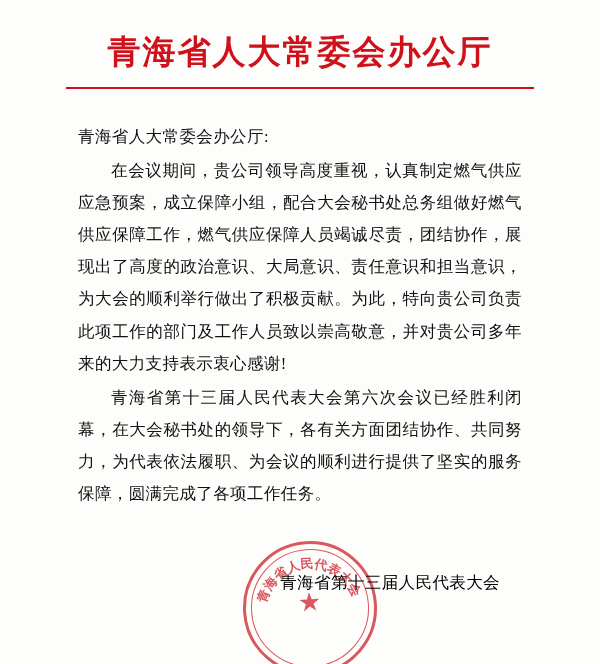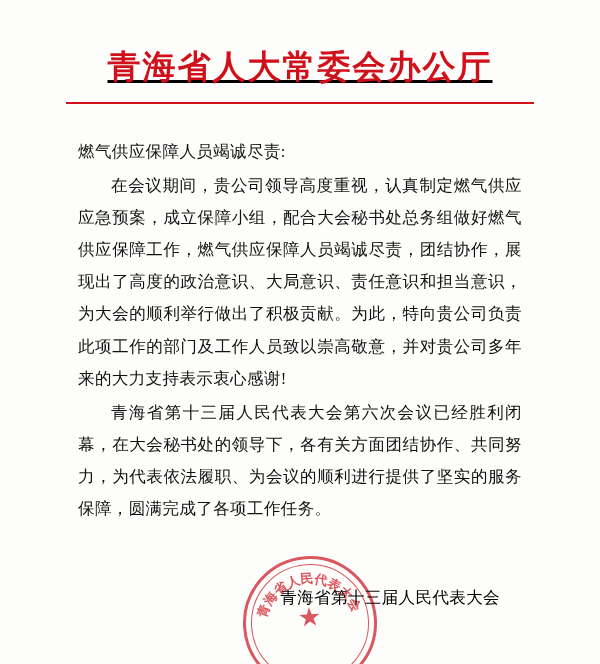--- a/index.html
+++ b/index.html
@@ -15,22 +15,21 @@
   }
   .page {
     position: relative;
     width: 600px;
     height: 664px;
     background: #fdfdfb;
     box-sizing: border-box;
   }
   .letterhead {
     text-align: center;
-    padding-top: 49px;
-    text-decoration: underline;
+    padding-top: 34px;
   }
   .letterhead-title {
     color: #d0111b;
     font-family: "DejaVu Serif", serif;
     font-weight: bold;
     font-size: 33px;
     letter-spacing: 2px;
     line-height: 1.1;
     white-space: nowrap;
   }
@@ -131,21 +130,21 @@
 
 <div class="page">
 
   <div class="letterhead">
     <div class="letterhead-title">青海省人大常委会办公厅</div>
     <div class="letterhead-rule"></div>
   </div>
 
 
   <div class="body-wrap">
-    <div class="salutation">燃气供应保障人员竭诚尽责:</div>
+    <div class="salutation">青海省人大常委会办公厅:</div>
     <div class="para">在会议期间，贵公司领导高度重视，认真制定燃气供应应急预案，成立保障小组，配合大会秘书处总务组做好燃气供应保障工作，燃气供应保障人员竭诚尽责，团结协作，展现出了高度的政治意识、大局意识、责任意识和担当意识，为大会的顺利举行做出了积极贡献。为此，特向贵公司负责此项工作的部门及工作人员致以崇高敬意，并对贵公司多年来的大力支持表示衷心感谢!</div>
     <div class="para">青海省第十三届人民代表大会第六次会议已经胜利闭幕，在大会秘书处的领导下，各有关方面团结协作、共同努力，为代表依法履职、为会议的顺利进行提供了坚实的服务保障，圆满完成了各项工作任务。</div>
   </div>
 
   <div class="signature">
 
     <div class="seal">
       <div class="seal-inner"></div>
       <svg class="seal-arc" viewBox="0 0 128 128">
         <defs>

